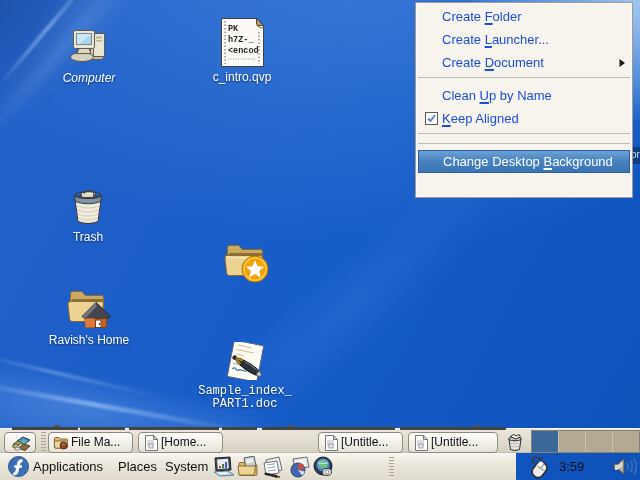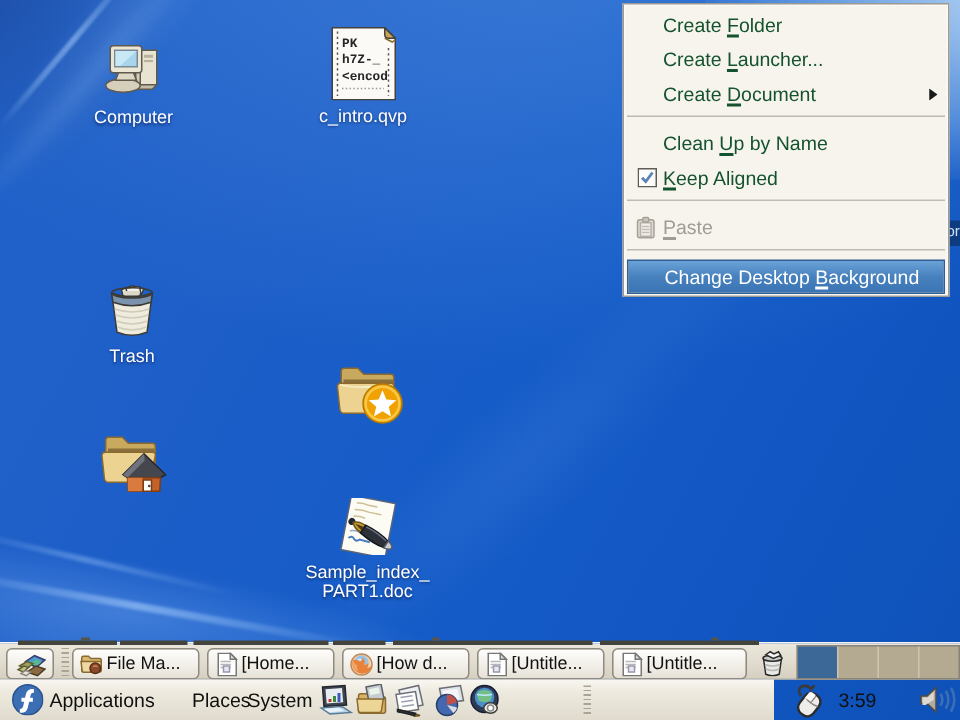--- a/index.html
+++ b/index.html
@@ -9,21 +9,21 @@
   
   #wall{left:0;top:0;width:640px;height:480px;overflow:hidden;
     background:radial-gradient(ellipse 760px 480px at 58% -10%,rgba(95,155,230,.45),rgba(95,155,230,0) 62%),linear-gradient(118deg,#2162c9 0%,#1d5ec8 28%,#165cc8 52%,#1156c2 78%,#0e51b8 100%);}
   .streak{position:absolute;pointer-events:none;}
   
   .dicon{position:absolute;text-align:center;color:#fff;font-size:12px;line-height:13px;}
   .dlabel{text-shadow:0 1px 2px rgba(0,0,40,.55);}
   
   #menu{left:415px;top:2px;width:216px;height:194px;background:#f7f4ee;
         border:1px solid #9d9a93;box-shadow:inset 0 0 0 1px #fbfaf7;}
-  .mi{position:relative;height:23px;line-height:23px;font-size:13px;color:#14532d;
+  .mi{position:relative;height:23px;line-height:23px;font-size:13px;color:#1d4ed8;
       padding-left:26px;white-space:nowrap;}
   .msep{height:10px;position:relative;}
   .msep:after{content:"";position:absolute;left:2px;right:2px;top:3px;height:1px;background:#bfbbb2;}
   .mgray{color:#a09c94;}
   #mhl{position:absolute;left:2px;right:2px;top:0;height:23px;
        background:linear-gradient(#6aa2d8,#4781bd 50%,#3a74b4);
        border:1px solid #315e92;box-sizing:border-box;
        color:#fff;font-size:13px;line-height:21px;padding-left:24px;white-space:nowrap;}
   .u{text-decoration:underline;text-underline-offset:2px;text-decoration-thickness:1.5px;}
   
@@ -62,21 +62,21 @@
 <div class="abs" style="left:129px;top:427px;width:90px;height:3px;background:#44443f;z-index:3;"></div>
 <div class="abs" style="left:222px;top:427px;width:35px;height:3px;background:#44443f;z-index:3;"></div>
 <div class="abs" style="left:262px;top:427px;width:133px;height:3px;background:#44443f;z-index:3;"></div>
 <div class="abs" style="left:400px;top:427px;width:106px;height:3px;background:#44443f;z-index:3;"></div>
 <div class="abs" style="left:54px;top:425px;width:6px;height:2px;background:#55554f;z-index:3;"></div>
 <div class="abs" style="left:288px;top:425px;width:5px;height:2px;background:#55554f;z-index:3;"></div>
 <div class="abs" style="left:474px;top:425px;width:5px;height:2px;background:#55554f;z-index:3;"></div>
 
 <div class="abs" style="left:633px;top:147px;width:7px;height:17px;background:#0e3c80;color:#cfe0f2;font-size:10px;line-height:15px;overflow:hidden;"><span style="position:relative;left:-2px;">or</span></div>
 
-<div class="dicon" style="left:39px;top:28px;width:100px;">
+<div class="dicon" style="left:39px;top:28px;width:100px;font-style:italic;">
   <div style="height:44px;"><svg width="40" height="37" viewBox="0 0 40 37">
     <g stroke="#5f5a4e" stroke-width="1">
       <path d="M24.5 5.5 h11 v23 h-11 z" fill="#e9e3d1"></path>
       <path d="M24.5 5.5 l-3 3 v23 l3 -3 z" fill="#d4cdb8"></path>
       <path d="M21.5 31.5 l3 -3 h11 l-3 3 z" fill="#c3bca6"></path>
       <rect x="27" y="8.5" width="6" height="2" fill="#b8b19c" stroke="none"></rect>
       <rect x="27" y="12" width="6" height="1.4" fill="#b8b19c" stroke="none"></rect>
       <ellipse cx="13" cy="29" rx="11.5" ry="4.5" fill="#d6cfbc"></ellipse>
       <path d="M4.5 4.5 q0-2 2-2 h17 q2 0 2 2 v14 q0 2 -2 2 h-17 q-2 0 -2-2 z" fill="#ece6d4"></path>
       <rect x="7.5" y="5.5" width="15" height="11" fill="#a8d4ec" stroke="#7a8a94"></rect>
@@ -143,22 +143,23 @@
     </g>
     <g>
       <path d="M29 12.5 l14.5 14 -5 2.8 -19 0.2 -4.5 -3 z" fill="#45464e" stroke="#26262c"></path>
       <path d="M29 12.5 l-14 14 3 2 11.5 -11.5 z" fill="#70727c" stroke="none"></path>
       <path d="M18 28.5 h22 l-0.5 9 h-21 z" fill="#c4622a" stroke="#7e3c12"></path>
       <path d="M18 28.5 h10 l-0.3 9 h-9.4 z" fill="#d97a3e" stroke="none"></path>
       <rect x="28.5" y="30" width="5.5" height="7.5" fill="#fdfdfa" stroke="#7e3c12"></rect>
       <circle cx="32.5" cy="34" r="0.9" fill="#444"></circle>
     </g>
   </svg></div>
-</div>
-<div class="dicon" style="left:195px;top:332px;width:100px;">
+  <div class="dlabel">Ravish's Home</div>
+</div>
+<div class="dicon" style="left:195px;top:342px;width:100px;font-family:Liberation Mono, monospace;">
   <div style="height:43px;"><svg width="44" height="38" viewBox="0 0 44 38">
     <g transform="rotate(11 22 19)">
       <rect x="7.5" y="0.5" width="30" height="37" fill="#fdfcf4" stroke="#5a6478"></rect>
       <g stroke="#c8b88a" stroke-width="1" fill="none" opacity="0.9">
         <path d="M12 5 q4 -1 8 0 l6 0"></path>
         <path d="M11.5 9.5 q5 -1 10 0 l8 0"></path>
         <path d="M11.5 14 q4 -1 8 0"></path>
         <path d="M11 19 q4 -1 7 0"></path>
       </g>
       <path d="M11 24 q4 -1.5 7 0" stroke="#90a8cc" fill="none"></path>
@@ -187,33 +188,20 @@
   <div class="msep"></div>
   <div class="mi">Clean <span class="u">U</span>p by Name</div>
   <div class="mi" id="mi-keep">
     <svg width="13" height="13" viewBox="0 0 13 13" style="position:absolute;left:9px;top:5px;">
       <rect x="0.5" y="0.5" width="12" height="12" fill="#fdfdfc" stroke="#5e5c56"></rect>
       <path d="M3 6.5 L5.5 9 L10 3" fill="none" stroke="#5d84b8" stroke-width="1.9"></path>
     </svg>
     <span class="u">K</span>eep Aligned
   </div>
   <div class="msep"></div>
-  <div class="mi mgray" id="mi-paste">
-    <svg width="15" height="16" viewBox="0 0 15 16" style="position:absolute;left:7px;top:4px;">
-      <rect x="2" y="2.5" width="11" height="12" rx="1.5" fill="#ddd9d1" stroke="#a5a199"></rect>
-      <rect x="4" y="4.5" width="7" height="9" fill="#f2efe9" stroke="#b5b1a9"></rect>
-      <g stroke="#c2beb6">
-          <line x1="5" y1="7" x2="10" y2="7"></line>
-          <line x1="5" y1="9" x2="10" y2="9"></line>
-          <line x1="5" y1="11" x2="10" y2="11"></line>
-        </g>
-      <rect x="5.5" y="1" width="4" height="3" rx="1" fill="#cac6be" stroke="#a5a199"></rect>
-    </svg>
-    <span class="u">P</span>aste
-  </div>
   <div class="msep"></div>
   <div style="position:relative;height:23px;">
     <div id="mhl">Change Desktop <span class="u">B</span>ackground</div>
   </div>
 </div>
 
 <div id="panel1" class="abs">
   <div class="tbtn" style="left:4px;width:32px;">
     <svg width="20" height="17" viewBox="0 0 20 17" style="position:absolute;left:6px;top:2px;">
       <path d="M6 6 l6 -4 7 3 -6 5 z" fill="#5a68b8" stroke="#343c6e"></path>
@@ -241,30 +229,20 @@
       <path d="M10.5 0.5 l4 4 h-4 z" fill="#ddd" stroke="#777"></path>
       <g stroke="#b8b8b8">
           <line x1="4" y1="6" x2="11" y2="6"></line>
           <line x1="4" y1="8" x2="11" y2="8"></line>
           <line x1="4" y1="10" x2="11" y2="10"></line>
         </g>
       <rect x="6" y="9" width="4" height="4" fill="#e8e8f4" stroke="#99a"></rect>
     </svg>
     <span class="ttext">[Home...</span>
   </div>
-  <div class="tbtn" style="left:228px;width:85px;">
-    <svg class="ticon" width="16" height="16" viewBox="0 0 16 16">
-      <circle cx="8" cy="8" r="7" fill="#f3d2b0" stroke="#c08a5a"></circle>
-      <circle cx="8" cy="6.6" r="4.7" fill="#9ac2e4"></circle>
-      <path d="M5 4.5 q2 -1 3.5 0.5 q-1.5 0.3 -1.8 1.8 q1.8 -1 3.4 0 q-0.6 1.4 -2 1.6 q1.6 0.6 2.8 -0.2" fill="#e4ecf4" opacity="0.85"></path>
-      <path d="M2.2 5 Q1 9.8 4 12.4 Q7 15 11 13.6 Q14.4 12.2 15 8.2 Q13.8 10.4 11.6 10.4 Q13 9 12.6 7 Q11.4 8.6 9.9 8 Q11 5.2 8.6 3.4 Q9 5.4 7 6 Q4.4 4.2 2.2 5 Z" fill="#e8813a"></path>
-      <path d="M2.2 5 Q3 7.5 5 8.5 Q4.5 10.5 6 12 Q4 12.5 3 11 Q1.5 8 2.2 5 Z" fill="#f2a868" opacity="0.9"></path>
-    </svg>
-    <span class="ttext">[How d...</span>
-  </div>
   <div class="tbtn" style="left:318px;width:85px;">
     <svg class="ticon" width="16" height="16" viewBox="0 0 16 16">
       <path d="M2.5 0.5 h8 l4 4 v11 h-12 z" fill="#fff" stroke="#777"></path>
       <path d="M10.5 0.5 l4 4 h-4 z" fill="#ddd" stroke="#777"></path>
       <g stroke="#b8b8b8">
           <line x1="4" y1="6" x2="11" y2="6"></line>
           <line x1="4" y1="8" x2="11" y2="8"></line>
           <line x1="4" y1="10" x2="11" y2="10"></line>
         </g>
       <rect x="6" y="9" width="4" height="4" fill="#e8e8f4" stroke="#99a"></rect>
@@ -304,21 +282,21 @@
 </div>
 
 <div id="panel2" class="abs">
   <div class="abs" id="flogo" style="left:8px;top:3px;">
     <svg width="21" height="21" viewBox="0 0 21 21">
       <circle cx="10.5" cy="10.5" r="10" fill="#3c6eb4" stroke="#2a5390"></circle>
       <path d="M14.6 3.4 q-4.4 -0.6 -5.4 3.6 l-0.5 2.2 h-2.4 v2.6 h1.8 l-0.7 3.2 q-0.4 1.8 -2.2 1.6 v2.5 q4.4 0.6 5.4 -3.6 l0.8 -3.7 h2.5 v-2.6 h-1.9 l0.4 -1.7 q0.4 -1.8 2.2 -1.6 z" fill="#fff"></path>
     </svg>
   </div>
   <div class="pmenutxt" style="left:33px;">Applications</div>
-  <div class="pmenutxt" style="left:128px;">Places</div>
+  <div class="pmenutxt" style="left:118px;">Places</div>
   <div class="pmenutxt" style="left:165px;">System</div>
   <div id="launchers" class="abs" style="left:213px;top:3px;">
     <svg width="122" height="22" viewBox="0 0 122 22">
 
       <g>
         <path d="M2 2 l15 -1 1 13 -15 1 z" fill="#3e4450" stroke="#23272e"></path>
         <path d="M4 3.5 l11 -0.8 0.8 9.5 -11 0.8 z" fill="#e8ecf0"></path>
         <path d="M6 10 h2 v2 h-2 z" fill="#c03a2a"></path>
           <path d="M9 8 h2 v4 h-2 z" fill="#3a8a3a"></path>
           <path d="M12 6 h2 v6 h-2 z" fill="#3a5ac0"></path>

